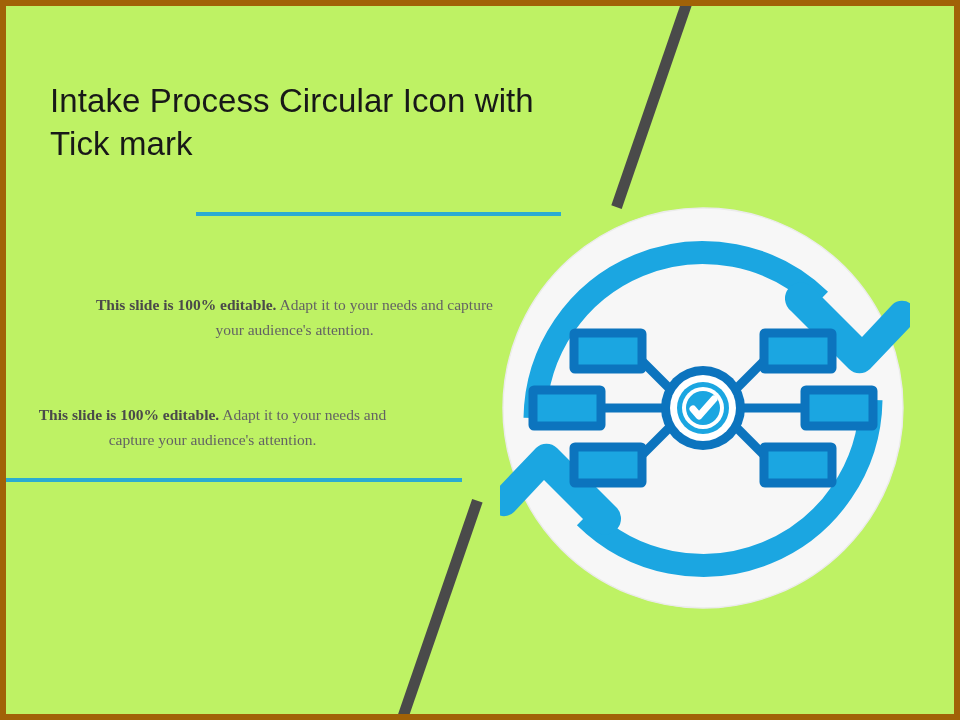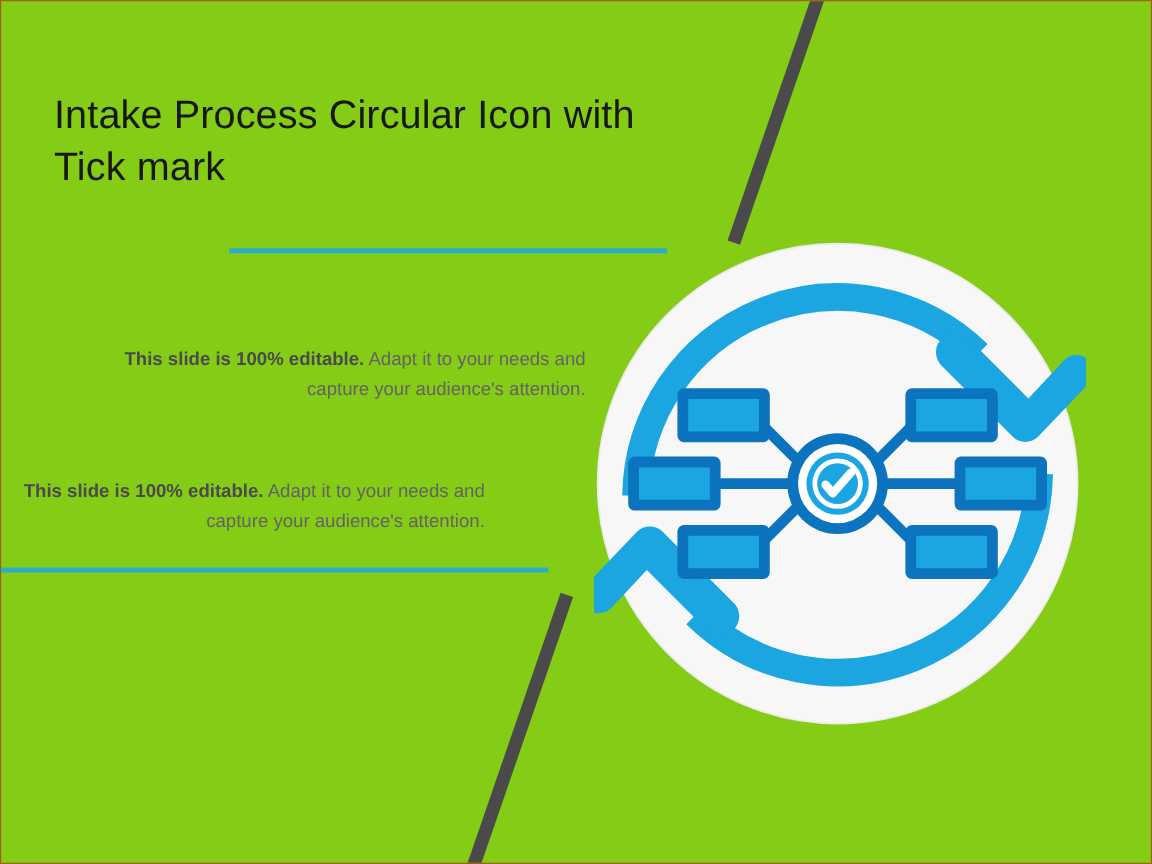--- a/index.html
+++ b/index.html
@@ -7,24 +7,24 @@
     padding: 0;
     background: #ffffff;
   }
   body {
     font-family: "Liberation Sans", sans-serif;
   }
   #slide {
     position: relative;
     width: 960px;
     height: 720px;
-    background: #84cc16;
+    background: #bef264;
     overflow: hidden;
     box-sizing: border-box;
-    border: 1px solid #a16207;
+    border: 6px solid #a16207;
   }
 
   
   .diag {
     position: absolute;
     background: #4a4a4a;
   }
   #diag-top {
     width: 11px;
     height: 215px;
@@ -68,24 +68,25 @@
   }
   #accent-bottom {
     left: 0px;
     top: 472px;
     width: 456px;
   }
 
   
   .body-text {
     position: absolute;
-    text-align: right;
+    text-align: center;
     font-size: 15.5px;
     line-height: 1.62;
     color: #636363;
+    font-family: Liberation Serif, serif;
   }
   .body-text b {
     color: #4a4a4a;
     font-weight: bold;
   }
   #body-1 {
     left: 90px;
     top: 286px;
     width: 397px;
   }

